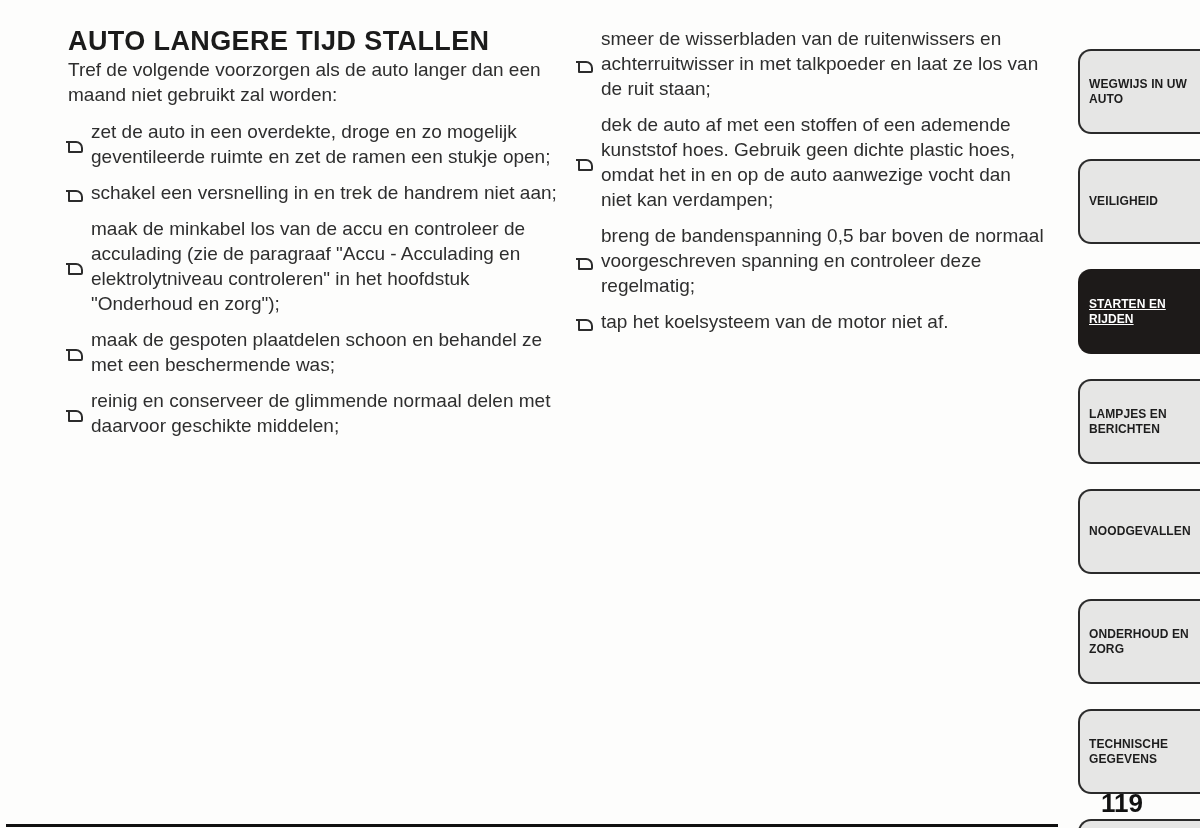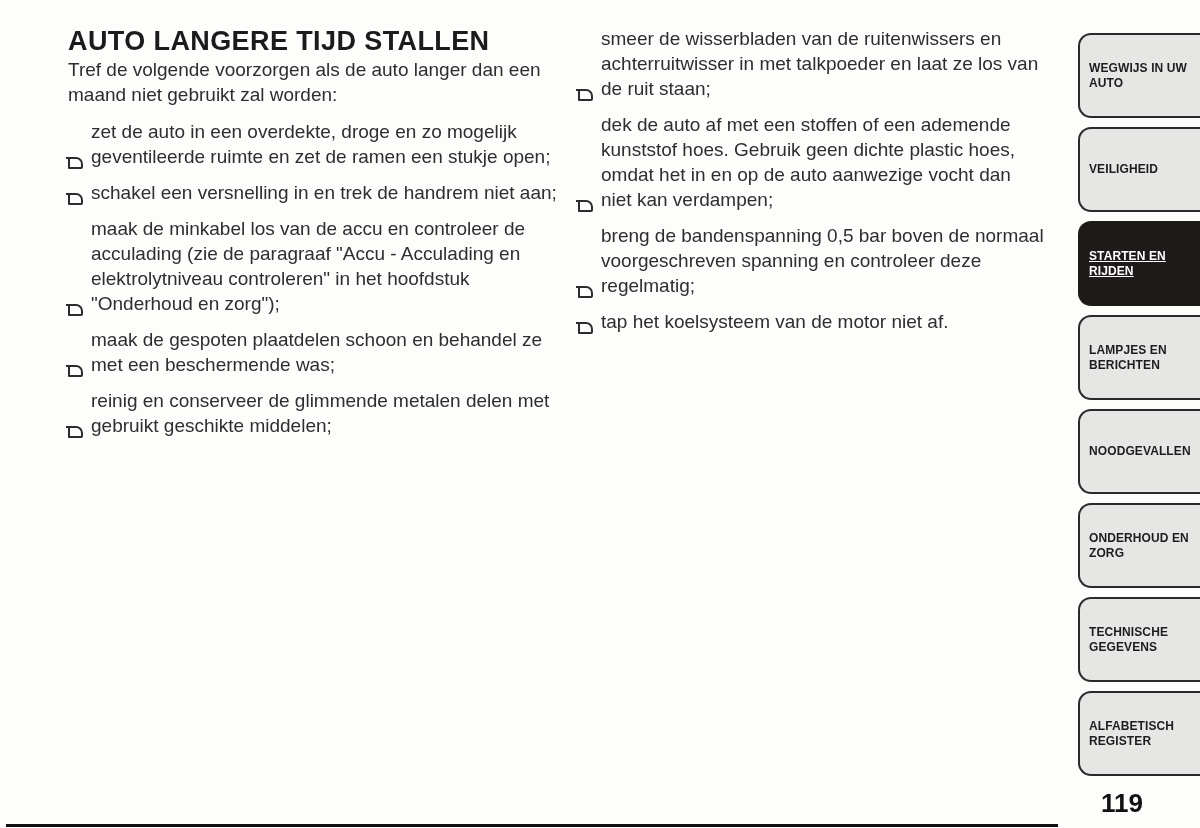--- a/index.html
+++ b/index.html
@@ -25,21 +25,21 @@
     white-space: nowrap;
   }
   .intro {
     font-size: 19px;
     line-height: 25px;
     margin-bottom: 12px;
   }
   .checklist { list-style: none; }
   .check-item {
     display: flex;
-    align-items: flex-end;
+    align-items: center;
     font-size: 19px;
     line-height: 25px;
     margin-bottom: 11px;
   }
   .checkbox {
     flex: 0 0 auto;
     width: 15px;
     height: 12px;
     margin: 6px 8px 0 0;
     border: 2px solid #2c2c2c;
@@ -68,20 +68,21 @@
     height: 85px;
     background: #e6e6e5;
     border: 2px solid #2a2a2a;
     border-right: none;
     border-radius: 13px 0 0 13px;
     display: flex;
     align-items: center;
     padding-left: 9px;
     padding-right: 4px;
     cursor: pointer;
+    margin-top: 16px;
   }
   .tab-label {
     font-size: 12px;
     line-height: 15px;
     font-weight: 600;
     letter-spacing: 0.1px;
     color: #1d1d1d;
     text-transform: uppercase;
   }
   .tab.active {
@@ -133,21 +134,21 @@
           <span class="check-text">maak de minkabel los van de accu en controleer de acculading (zie de paragraaf "Accu - Acculading en elektrolytniveau controleren" in het hoofdstuk "Onderhoud en zorg");</span>
         </li>
 
         <li class="check-item">
           <span class="checkbox"></span>
           <span class="check-text">maak de gespoten plaatdelen schoon en behandel ze met een beschermende was;</span>
         </li>
 
         <li class="check-item">
           <span class="checkbox"></span>
-          <span class="check-text">reinig en conserveer de glimmende metalen delen met gebruikt geschikte middelen;</span>
+          <span class="check-text">reinig en conserveer de glimmende normaal delen met daarvoor geschikte middelen;</span>
         </li>
       </ul>
   </div>
 
   <div class="col-right">
     <ul class="checklist">
 
         <li class="check-item">
           <span class="checkbox"></span>
           <span class="check-text">smeer de wisserbladen van de ruitenwissers en achterruitwisser in met talkpoeder en laat ze los van de ruit staan;</span>

